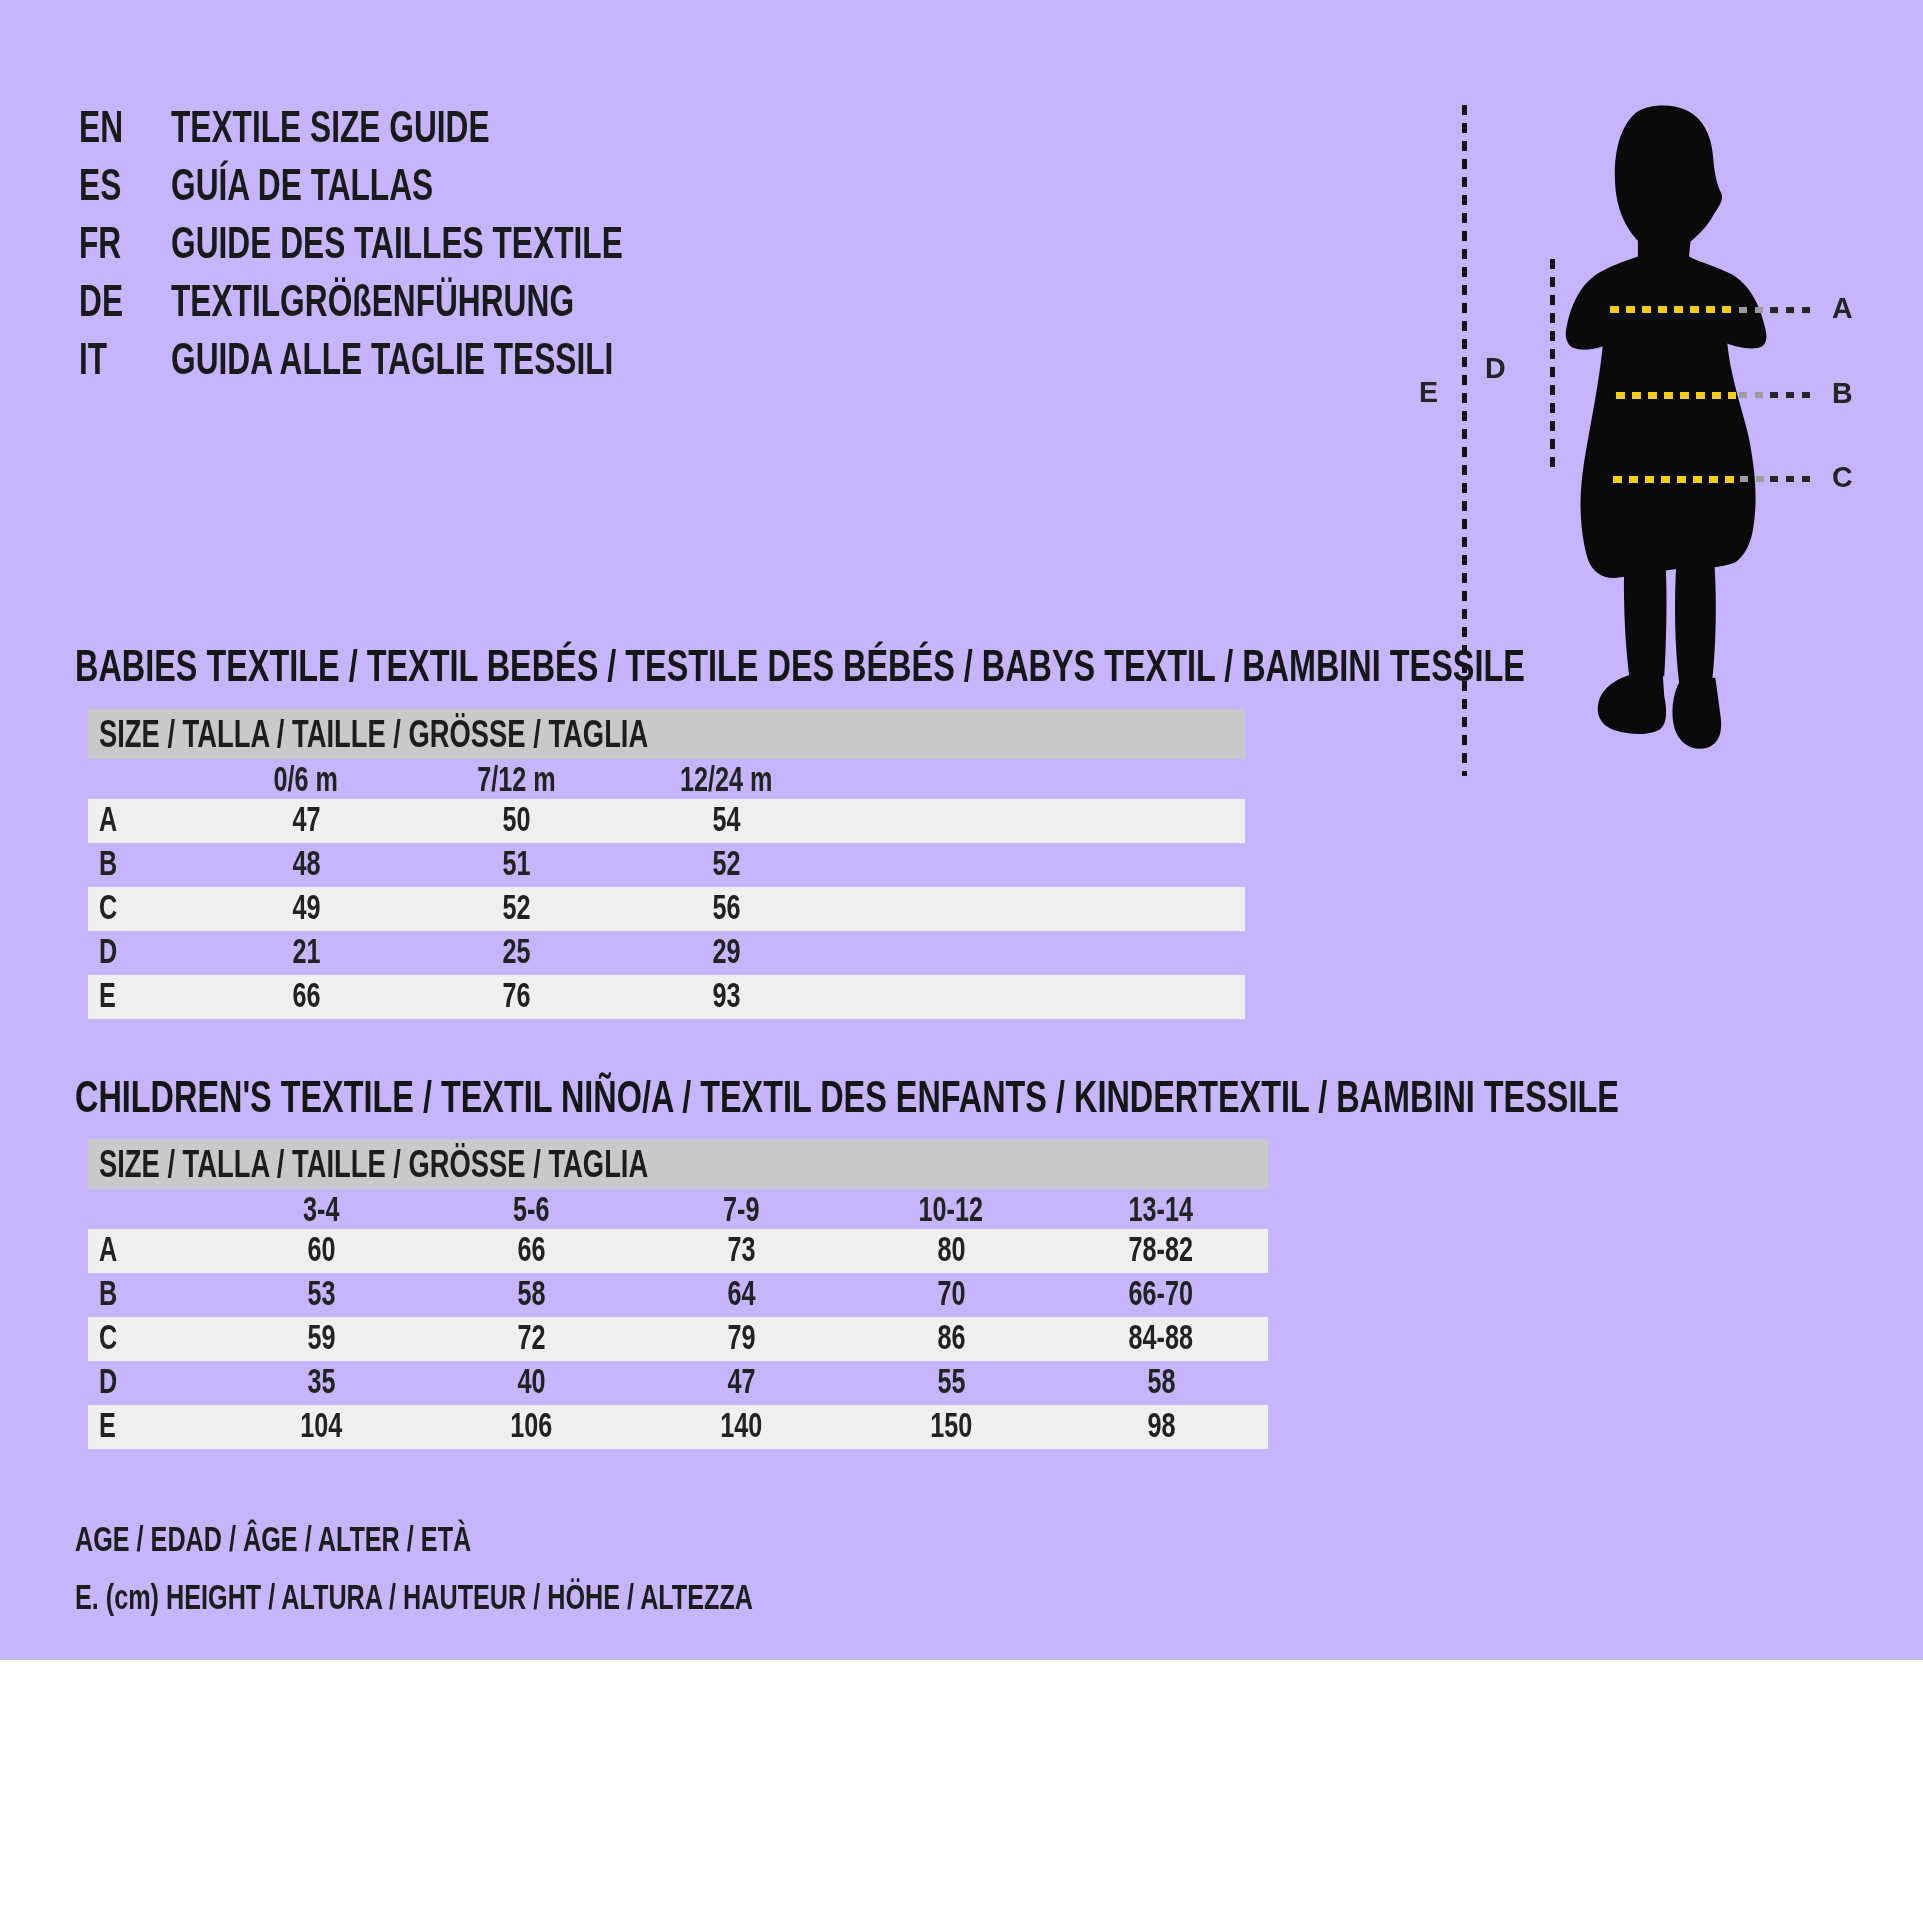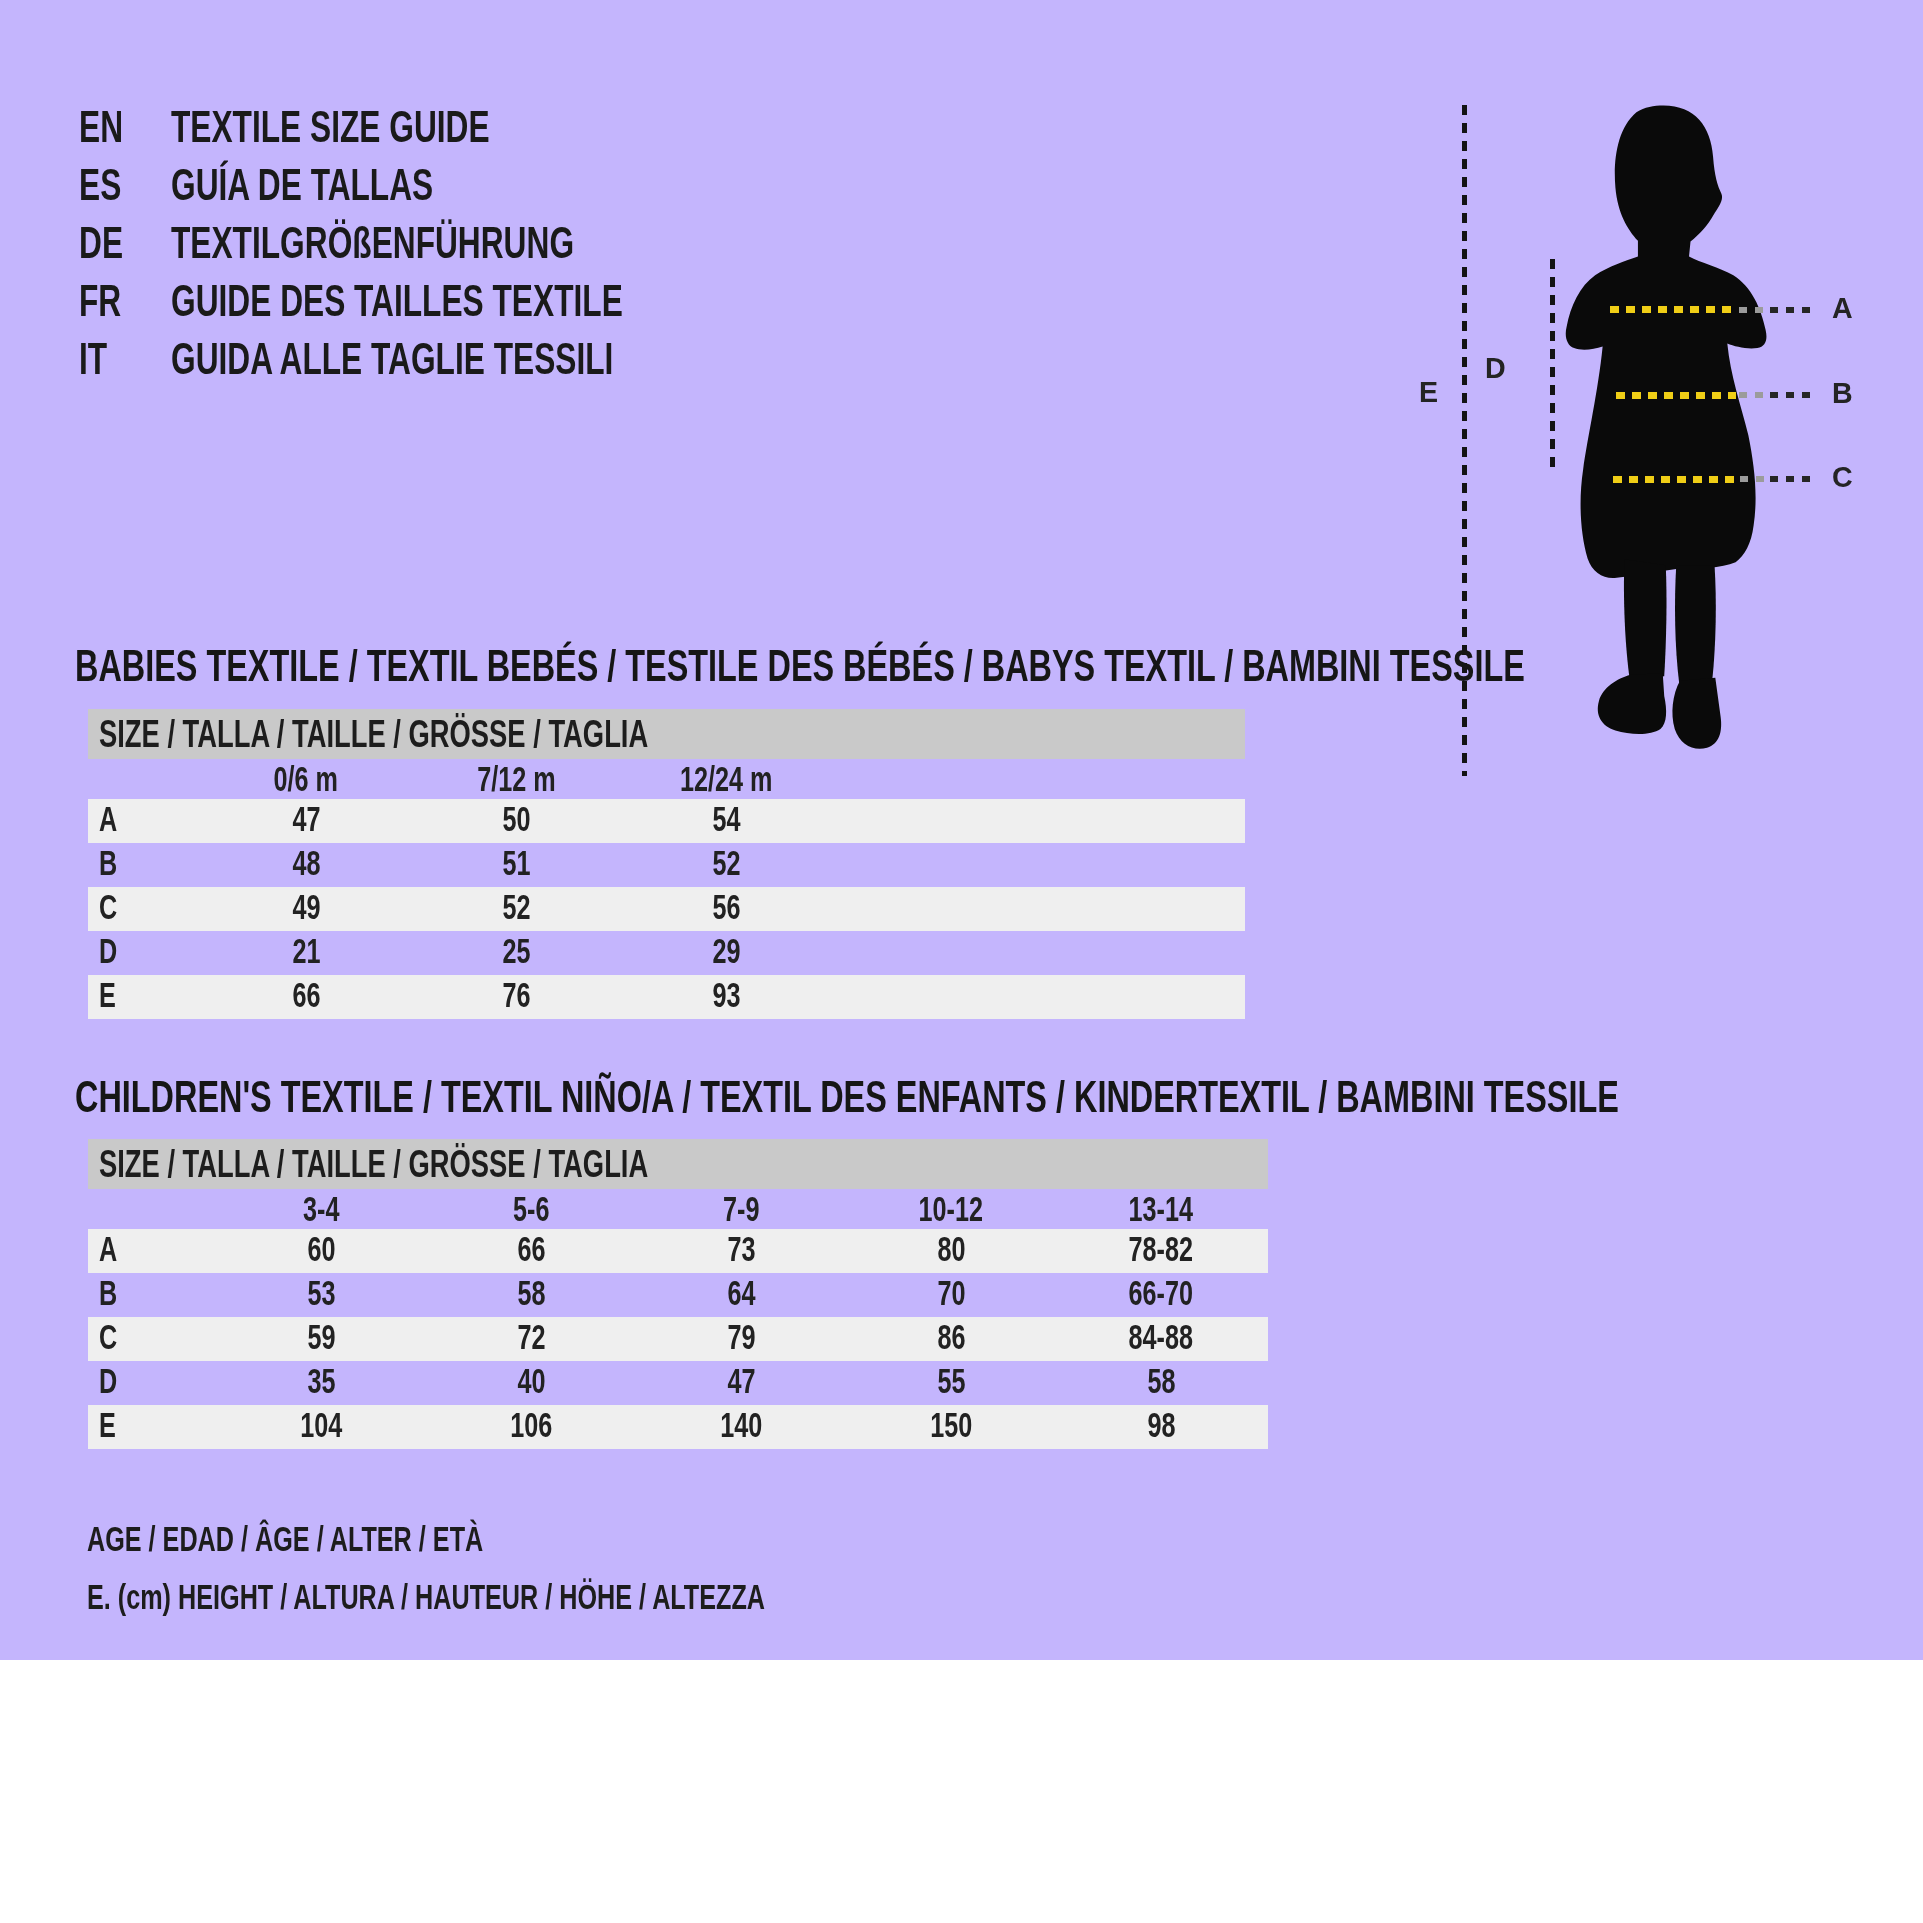--- a/index.html
+++ b/index.html
@@ -30,21 +30,21 @@
   .drow{height:44px;}
   .stripe{background:#efefef;}
   .cell{display:flex;align-items:center;justify-content:center;}
   .lblcell-b{width:113px;flex:0 0 113px;justify-content:flex-start;padding-left:10.5px;box-sizing:border-box;}
   .vcell-b{width:210px;flex:0 0 210px;}
   .lblcell-c{width:128px;flex:0 0 128px;justify-content:flex-start;padding-left:10.5px;box-sizing:border-box;}
   .vcell-c{width:210px;flex:0 0 210px;}
 
   
   .legend{position:absolute;left:75px;top:1510px;}
-  .legend-line{display:flex;align-items:center;height:58px;font-size:35px;font-weight:700;color:#1d1d1d;margin-left:12px;}
+  .legend-line{display:flex;align-items:center;height:58px;font-size:35px;font-weight:700;color:#1d1d1d;}
 
   
   .vdash{position:absolute;width:5.3px;background:repeating-linear-gradient(180deg,#141414 0 9.8px,transparent 9.8px 18px);}
   #eline{left:1462px;top:105px;height:671px;}
   #dline{left:1550px;top:259px;height:209px;}
   .hdash-y{position:absolute;height:6.8px;background:repeating-linear-gradient(90deg,#f0ce16 0 9px,transparent 9px 16px);}
   .hdash-g{position:absolute;height:6px;background:repeating-linear-gradient(90deg,#9b9b9b 0 8.3px,transparent 8.3px 16px);}
   .hdash-b{position:absolute;height:6px;background:repeating-linear-gradient(90deg,#262626 0 8.3px,transparent 8.3px 16px);}
   #lineA-y{left:1610px;top:306px;width:126px;}
   #lineA-g{left:1739px;top:307px;width:28.6px;}
@@ -71,26 +71,26 @@
   <div class="lang-block">
     <div class="lang-row">
       <span class="lang-code"><span class="cnd">EN</span></span>
       <span class="cnd">TEXTILE SIZE GUIDE</span>
     </div>
     <div class="lang-row">
       <span class="lang-code"><span class="cnd">ES</span></span>
       <span class="cnd">GUÍA DE TALLAS</span>
     </div>
     <div class="lang-row">
+      <span class="lang-code"><span class="cnd">FR</span></span>
+      <span class="cnd">GUIDE DES TAILLES TEXTILE</span>
+    </div>
+    <div class="lang-row">
       <span class="lang-code"><span class="cnd">DE</span></span>
       <span class="cnd">TEXTILGRÖßENFÜHRUNG</span>
-    </div>
-    <div class="lang-row">
-      <span class="lang-code"><span class="cnd">FR</span></span>
-      <span class="cnd">GUIDE DES TAILLES TEXTILE</span>
     </div>
     <div class="lang-row">
       <span class="lang-code"><span class="cnd">IT</span></span>
       <span class="cnd">GUIDA ALLE TAGLIE TESSILI</span>
     </div>
   </div>
 
   <div class="vdash" id="eline"></div>
   <div class="vdash" id="dline"></div>
 

